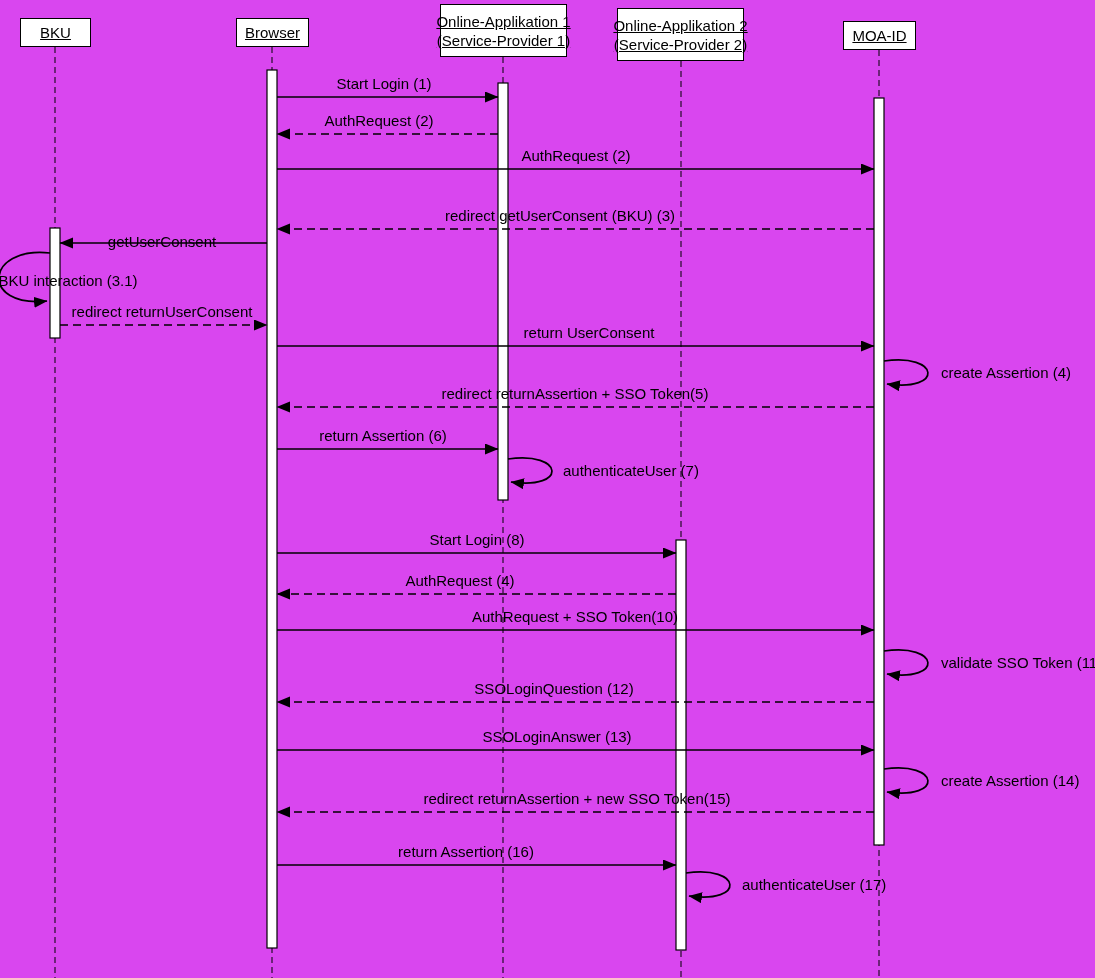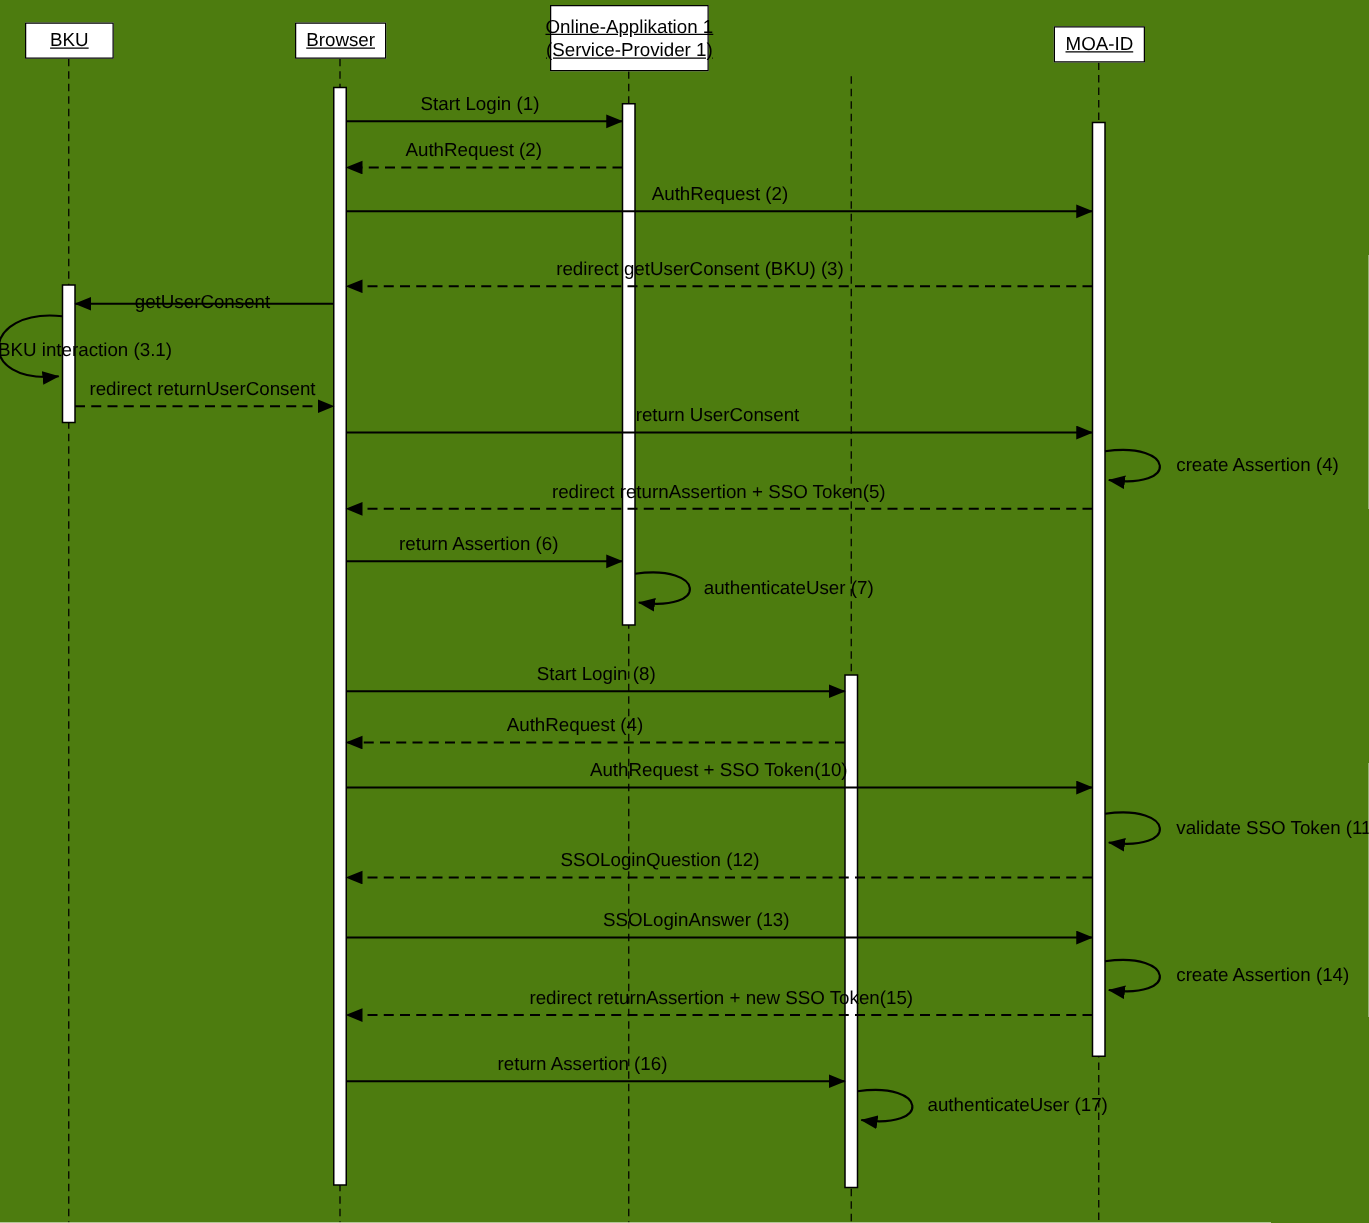--- a/index.html
+++ b/index.html
@@ -1,17 +1,17 @@
 <!DOCTYPE html>
 <html><head>
 <meta charset="utf-8">
 <style>
   html, body { margin: 0; padding: 0; background: #ffffff; }
   body { font-family: "Liberation Sans", sans-serif; color: #000; }
-  .canvas { position: relative; width: 1095px; height: 978px; background: #4d7c0f; overflow: hidden; }
+  .canvas { position: relative; width: 1095px; height: 978px; background: #d946ef; overflow: hidden; }
   .layer { position: absolute; left: 0; top: 0; }
   .life { stroke: #000; stroke-width: 1; stroke-dasharray: 6,4; }
   .act { fill: #fff; stroke: #000; stroke-width: 1.2; }
   .arr { stroke: #000; stroke-width: 1.7; fill: none; }
   .dash { stroke-dasharray: 8,5; }
   .head {
     position: absolute; background: #fff; border: 1px solid #000;
     display: flex; flex-direction: column; align-items: center; justify-content: center;
     font-size: 15px; text-align: center;
   }
@@ -70,40 +70,44 @@
   <div class="head" style="left:20px;top:18px;width:69px;height:27px">
     <span class="u">BKU</span>
   </div>
   <div class="head" style="left:236px;top:18px;width:71px;height:27px">
     <span class="u">Browser</span>
   </div>
   <div class="head" style="left:440px;top:4px;width:125px;height:51px">
     <span class="u">Online-Applikation 1</span>
     <span class="u">(Service-Provider 1)</span>
   </div>
+  <div class="head" style="left:617px;top:8px;width:125px;height:51px">
+    <span class="u">Online-Applikation 2</span>
+    <span class="u">(Service-Provider 2)</span>
+  </div>
   <div class="head" style="left:843px;top:21px;width:71px;height:27px">
     <span class="u">MOA-ID</span>
   </div>
 
   <div class="msg c" style="left:384px;top:75px">Start Login (1)</div>
   <div class="msg c" style="left:379px;top:112px">AuthRequest (2)</div>
   <div class="msg c" style="left:576px;top:147px">AuthRequest (2)</div>
   <div class="msg c" style="left:560px;top:207px">redirect getUserConsent (BKU) (3)</div>
   <div class="msg c" style="left:162px;top:233px">getUserConsent</div>
   <div class="msg c" style="left:68px;top:272px">BKU interaction (3.1)</div>
   <div class="msg c" style="left:162px;top:303px">redirect returnUserConsent</div>
-  <div class="msg c" style="left:574px;top:324px">return UserConsent</div>
+  <div class="msg c" style="left:589px;top:324px">return UserConsent</div>
   <div class="msg" style="left:941px;top:364px">create Assertion (4)</div>
   <div class="msg c" style="left:575px;top:385px">redirect returnAssertion + SSO Token(5)</div>
   <div class="msg c" style="left:383px;top:427px">return Assertion (6)</div>
   <div class="msg" style="left:563px;top:462px">authenticateUser (7)</div>
   <div class="msg c" style="left:477px;top:531px">Start Login (8)</div>
   <div class="msg c" style="left:460px;top:572px">AuthRequest (4)</div>
   <div class="msg c" style="left:575px;top:608px">AuthRequest + SSO Token(10)</div>
   <div class="msg" style="left:941px;top:654px">validate SSO Token (11)</div>
-  <div class="msg c" style="left:528px;top:680px">SSOLoginQuestion (12)</div>
+  <div class="msg c" style="left:554px;top:680px">SSOLoginQuestion (12)</div>
   <div class="msg c" style="left:557px;top:728px">SSOLoginAnswer (13)</div>
   <div class="msg" style="left:941px;top:772px">create Assertion (14)</div>
   <div class="msg c" style="left:577px;top:790px">redirect returnAssertion + new SSO Token(15)</div>
   <div class="msg c" style="left:466px;top:843px">return Assertion (16)</div>
   <div class="msg" style="left:742px;top:876px">authenticateUser (17)</div>
 
 </div>
 
 </body></html>

